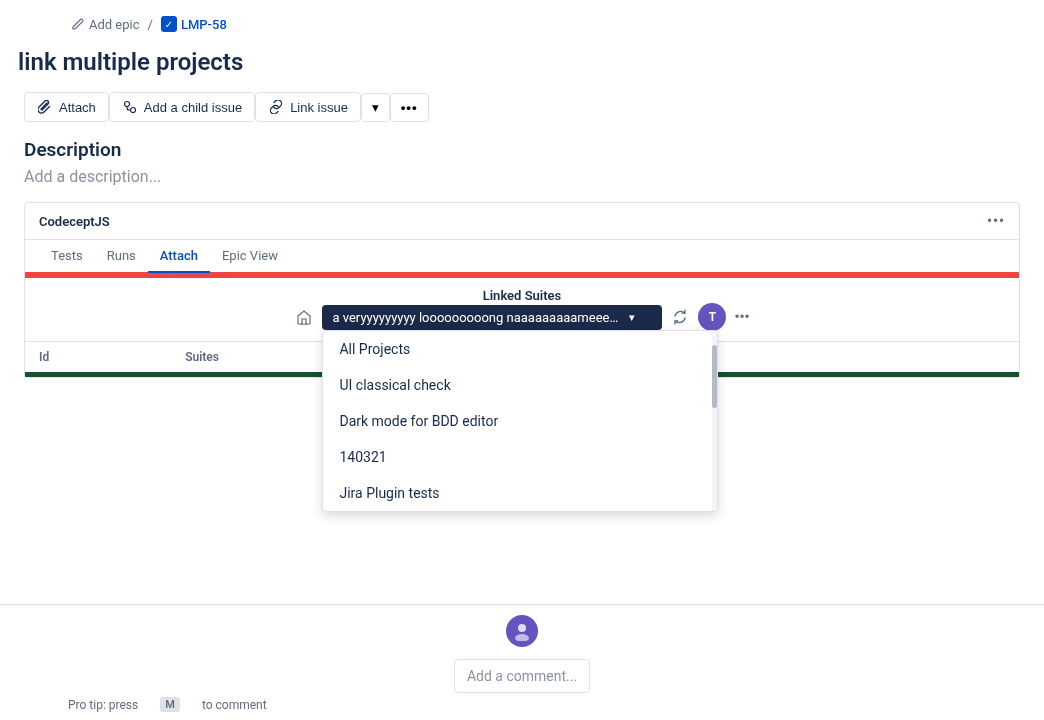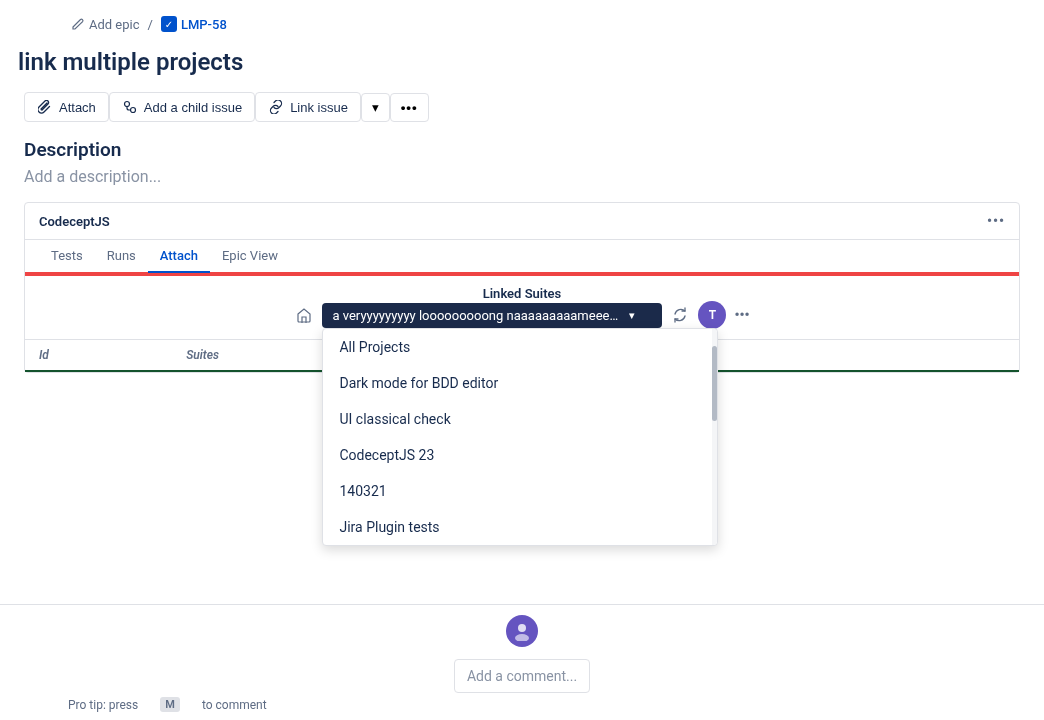--- a/index.html
+++ b/index.html
@@ -145,21 +145,21 @@
       color: #5e6c84;
       font-weight: 700;
       letter-spacing: 1px;
     }
 
     
     .tabs {
       display: flex;
       gap: 0;
       padding: 0 14px;
-      border-bottom: 4px solid #ef4444;
+      border-bottom: 6px solid #ef4444;
     }
     .tab {
       padding: 8px 12px;
       font-size: 13px;
       color: #5e6c84;
       cursor: pointer;
       border-bottom: 2px solid transparent;
       margin-bottom: -1px;
     }
     .tab.active {
@@ -262,25 +262,24 @@
       font-size: 12px;
       font-weight: 600;
       cursor: pointer;
     }
 
     
     .table-header {
       display: flex;
       align-items: center;
       padding: 8px 14px;
-      border-bottom: 2px solid #14532d;
+      border-bottom: 5px solid #14532d;
       font-size: 12px;
       font-weight: 600;
       color: #5e6c84;
-      font-style: italic;
     }
     .col-id { width: 80px; }
     .col-title { flex: 1; }
     .col-actions { width: 100px; text-align: right; }
     .comment-avatar {
       width: 32px;
       height: 32px;
       border-radius: 50%;
       background: #6554c0;
       color: #fff;
@@ -412,23 +411,22 @@
         </span>
 
         <div style="position:relative;">
           <div class="project-select">
             <span class="project-select-text">a veryyyyyyyyy looooooooong naaaaaaaaameeeeeee</span>
             <span class="project-select-arrow">▾</span>
           </div>
 
           <div class="dropdown-menu">
             <div class="dropdown-item">All Projects</div>
+            <div class="dropdown-item">UI classical check</div>
             <div class="dropdown-item">Dark mode for BDD editor</div>
-            <div class="dropdown-item">UI classical check</div>
-            <div class="dropdown-item">CodeceptJS 23</div>
             <div class="dropdown-item">140321</div>
             <div class="dropdown-item">Jira Plugin tests</div>
 
             <div style="position:absolute; right:0; top:0; width:5px; height:100%; background:#f4f5f7; border-radius:0 4px 4px 0;">
               <div style="width:5px; height:35%; background:#b3bac5; border-radius:3px; position:absolute; top:8%;"></div>
             </div>
           </div>
         </div>
 
         <span class="sync-icon">

